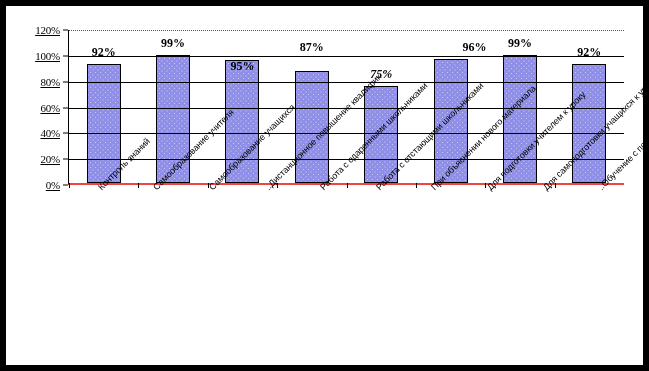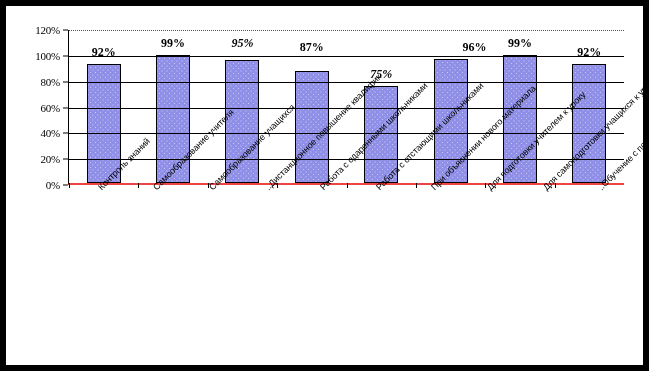--- a/index.html
+++ b/index.html
@@ -54,20 +54,21 @@
   }
   .ylabel {
     position: absolute;
     right: 8px;
     transform: translateY(-50%);
     font-size: 11px;
     font-family: "Liberation Serif", serif;
     color: #000000;
     white-space: nowrap;
     letter-spacing: -0.2px;
+    text-decoration: underline;
   }
   .ytick {
     position: absolute;
     width: 5px;
     height: 0;
     border-top: 1px solid #000;
     right: 0px;
     transform: translateY(-50%);
   }
 
@@ -182,21 +183,21 @@
           <div class="bar-value" style="bottom: 122.833px;">92%</div>
           <div class="xtick"></div>
         </div>
         <div class="bar-slot">
           <div class="bar" style="height: 127.875px; background-color: rgb(143, 143, 232); border-color: rgb(0, 0, 0);"></div>
           <div class="bar-value" style="bottom: 131.875px;">99%</div>
           <div class="xtick"></div>
         </div>
         <div class="bar-slot">
           <div class="bar" style="height: 122.708px; background-color: rgb(143, 143, 232); border-color: rgb(0, 0, 0);"></div>
-          <div class="bar-value" style="bottom: 132px; font-style: italic;">95%</div>
+          <div class="bar-value" style="bottom: 109px;">95%</div>
           <div class="xtick"></div>
         </div>
         <div class="bar-slot">
           <div class="bar" style="height: 112.375px; background-color: rgb(143, 143, 232); border-color: rgb(0, 0, 0);"></div>
           <div class="bar-value" style="bottom: 128px;">87%</div>
           <div class="xtick"></div>
         </div>
         <div class="bar-slot">
           <div class="bar" style="height: 96.875px; background-color: rgb(143, 143, 232); border-color: rgb(0, 0, 0);"></div>
           <div class="bar-value" style="bottom: 100.875px; font-style: italic;">75%</div>

